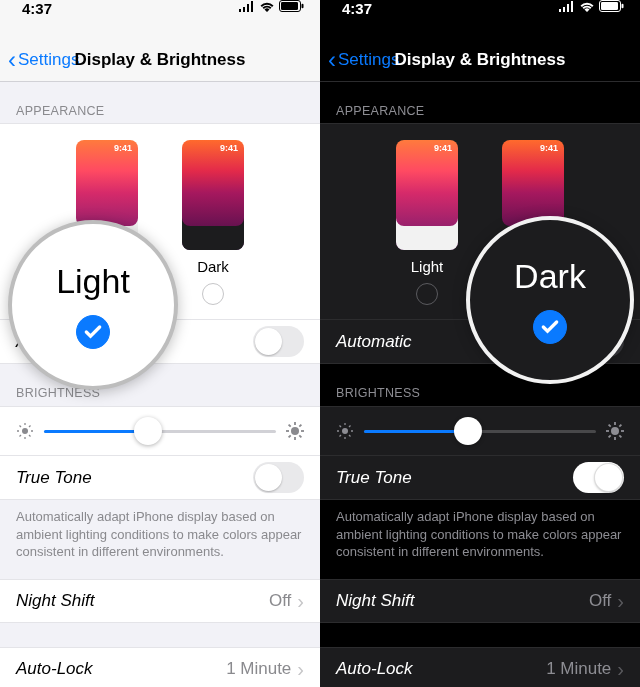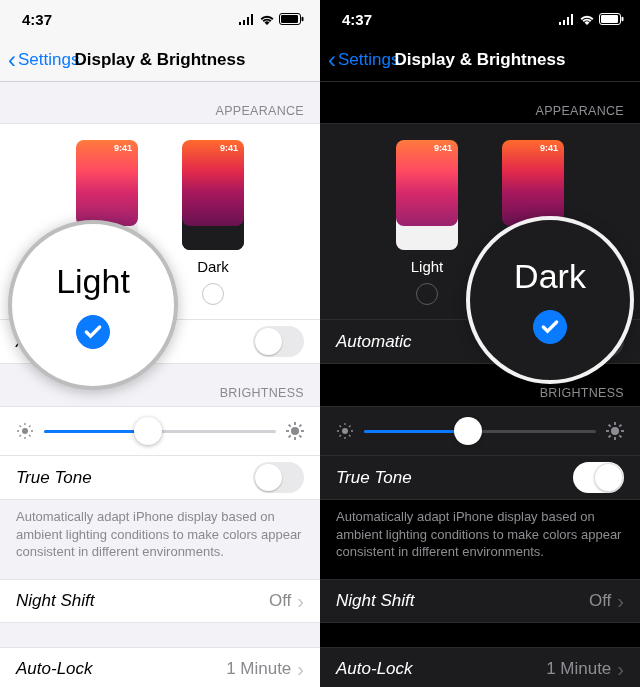--- a/index.html
+++ b/index.html
@@ -4,35 +4,35 @@
 <style>
   * { box-sizing: border-box; margin: 0; padding: 0; -webkit-font-smoothing: antialiased; }
   html, body { width: 640px; height: 687px; font-family: -apple-system, "Helvetica Neue", Arial, sans-serif; }
   body { display: flex; }
 
   .pane { width: 320px; height: 687px; position: relative; overflow: hidden; }
   .light { background: #f2f2f7; color: #000; }
   .dark  { background: #000;    color: #fff; }
 
   
-  .status { height: 38px; display: flex; align-items: center; justify-content: space-between; padding: 0 16px 0 22px; font-size: 15px; font-weight: 600; }
+  .status { height: 38px; display: flex; align-items: flex-start; justify-content: space-between; padding: 0 16px 0 22px; font-size: 15px; font-weight: 600; }
   .status .right { display: flex; align-items: center; gap: 4px; }
   .light .status { background: #f7f7f7; }
   .dark  .status { background: #000; }
 
   
   .nav { height: 44px; display: flex; align-items: center; padding: 0 8px; position: relative; }
   .light .nav { background: #f7f7f7; border-bottom: 1px solid #d1d1d6; }
   .dark  .nav { background: #000; border-bottom: 1px solid #2c2c2e; }
   .back { display: flex; align-items: center; color: #0a7aff; font-size: 17px; }
   .back .chev { font-size: 24px; line-height: 1; margin-right: 2px; }
   .title { position: absolute; left: 0; right: 0; text-align: center; font-size: 17px; font-weight: 600; pointer-events: none; }
 
   
-  .sect-h { font-size: 12.5px; letter-spacing: .3px; padding: 22px 16px 6px; text-transform: uppercase; text-align: right; }
+  .sect-h { font-size: 12.5px; letter-spacing: .3px; padding: 22px 16px 6px; text-transform: uppercase; }
   .light .sect-h { color: #8a8a8e; }
   .dark  .sect-h { color: #8d8d93; }
 
   
   .row { min-height: 44px; display: flex; align-items: center; justify-content: space-between; padding: 0 16px; }
   .light .row { background: #fff; border-top: 1px solid #e4e4e8; border-bottom: 1px solid #e4e4e8; }
   .dark  .row { background: #1c1c1e; border-top: 1px solid #2c2c2e; border-bottom: 1px solid #2c2c2e; }
   .row .label { font-size: 17px; font-style: italic; }
   .row .value { font-size: 17px; display: flex; align-items: center; gap: 6px; }
   .light .row .value { color: #8a8a8e; }

